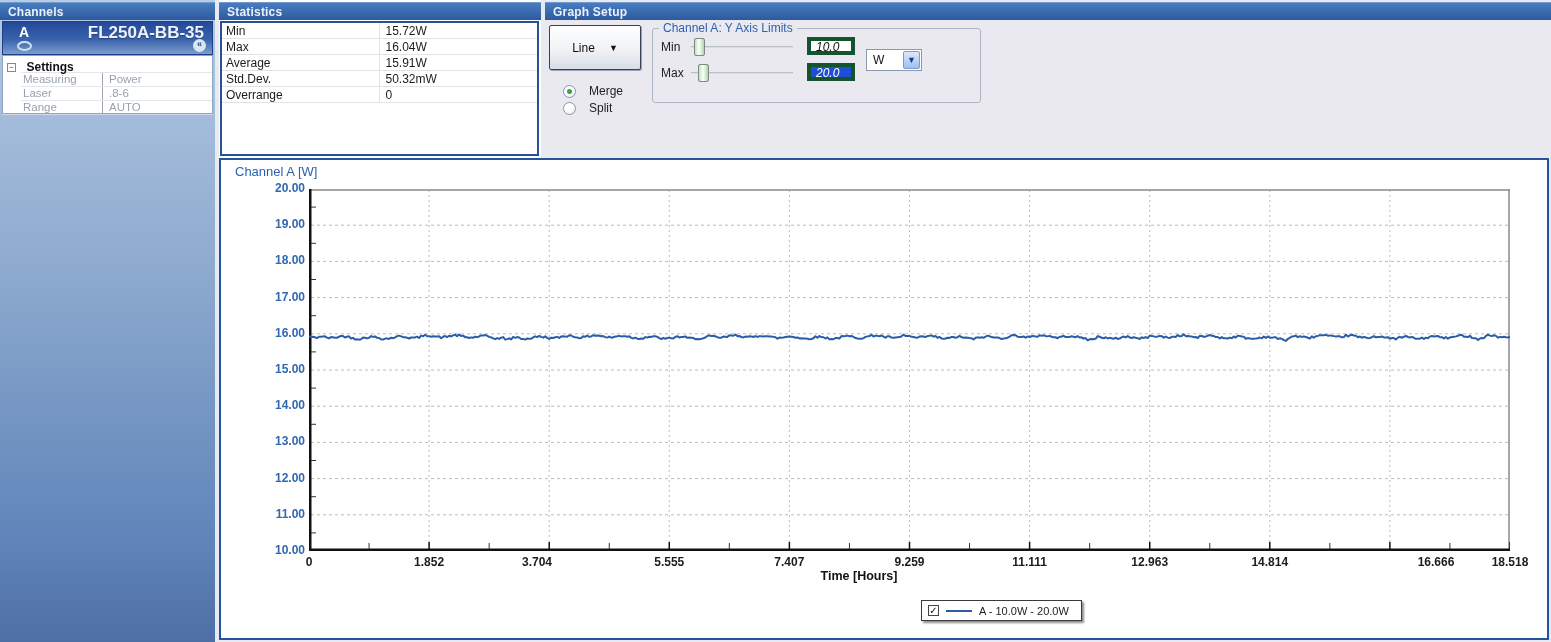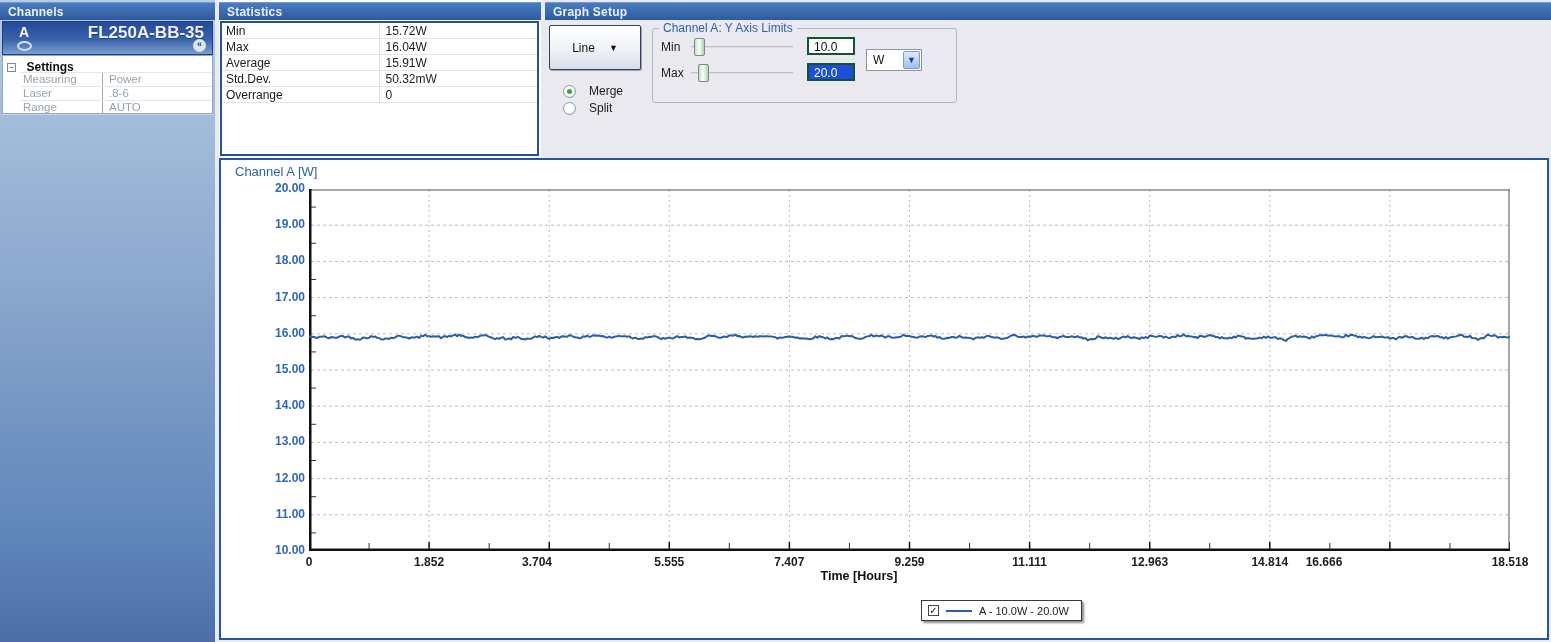--- a/index.html
+++ b/index.html
@@ -53,31 +53,31 @@
     background:linear-gradient(#ffffff,#f0f2f6 55%,#d8dde7);
     border:1px solid #38405a; border-radius:2px; box-shadow:1px 1px 0 #9aa2b8;
     font-size:12px; color:#111; cursor:pointer; display:flex; align-items:center; justify-content:center; gap:14px; }
   #line-btn .tri { font-size:9px; color:#111; }
   .radio-row { position:absolute; left:18px; display:flex; align-items:center; gap:13px;
     font-size:12px; color:#222; cursor:pointer; }
   .radio { width:13px; height:13px; border-radius:50%; border:1px solid #8a97ad;
     background:radial-gradient(circle at 35% 30%, #ffffff 40%, #dfe6ef); position:relative; }
   .radio.sel::after { content:""; position:absolute; left:3px; top:3px; width:5px; height:5px;
     border-radius:50%; background:#3aa53a; }
-  #ylim-group { left:107px; top:28px; width:305px; height:75px;
+  #ylim-group { left:107px; top:28px; width:329px; height:75px;
     border:1px solid #aeb6c6; border-radius:3px; }
   #ylim-label { position:absolute; left:6px; top:-8px; background:#e9e9ef; padding:0 4px;
     color:#3060b0; font-size:12px; }
   .lim-lab { position:absolute; font-size:12px; color:#222; }
   .slider-track { position:absolute; height:2px;
     background:linear-gradient(#aab2bf,#e8ecf2); width:102px; }
   .slider-thumb { position:absolute; width:11px; height:18px; border:1px solid #7d8a80; border-radius:2px;
     background:linear-gradient(90deg,#bfe3bf,#ffffff 45%,#a8d8a8); cursor:pointer; }
-  .lim-field { position:absolute; width:48px; height:18px; border:2px solid #14532d; background:#fff;
-    font-size:12px; padding:2px 0 0 5px; color:#111; }
+  .lim-field { position:absolute; width:48px; height:18px; border:4px solid #14532d; background:#fff;
+    font-size:12px; padding:2px 0 0 5px; color:#111;font-style:italic; }
   .lim-field.selected { background:#1d4ed8; color:#fff; }
   #unit-combo { position:absolute; left:213px; top:20px; width:56px; height:22px;
     border:1px solid #8b98ad; background:#fff; font-size:12px; color:#111; cursor:pointer; }
   #unit-combo .uval { position:absolute; left:6px; top:3px; }
   #unit-combo .arrow { position:absolute; right:1px; top:1px; width:17px; height:18px; border-radius:2px;
     background:linear-gradient(#dcE9fb,#9fc0ee); border:1px solid #7a9ad0;
     color:#1d3f8a; font-size:9px; text-align:center; line-height:16px; }
 
   
   #chart-panel { left:219px; top:158px; width:1330px; height:482px; background:#fff;
@@ -272,21 +272,21 @@
   <div id="xtick-layer">
       <div class="xtick" style="left: 53px;">0</div>
       <div class="xtick" style="left: 173.113px;">1.852</div>
       <div class="xtick" style="left: 281px;">3.704</div>
       <div class="xtick" style="left: 413.274px;">5.555</div>
       <div class="xtick" style="left: 533.387px;">7.407</div>
       <div class="xtick" style="left: 653.5px;">9.259</div>
       <div class="xtick" style="left: 773.613px;">11.111</div>
       <div class="xtick" style="left: 893.726px;">12.963</div>
       <div class="xtick" style="left: 1013.77px;">14.814</div>
-      <div class="xtick" style="left: 1068px; text-align: center;">16.666</div>
+      <div class="xtick" style="left: 1180px; text-align: center;">16.666</div>
       <div class="xtick" style="left: 1254px;">18.518</div>
     </div>
   <div id="xaxis-title">Time [Hours]</div>
 
   <div id="legend">
     <span id="legend-check">✓</span>
     <span id="legend-line" style="background: rgb(42, 93, 168);"></span>
     <span id="legend-text">A - 10.0W - 20.0W</span>
   </div>
 </div>

